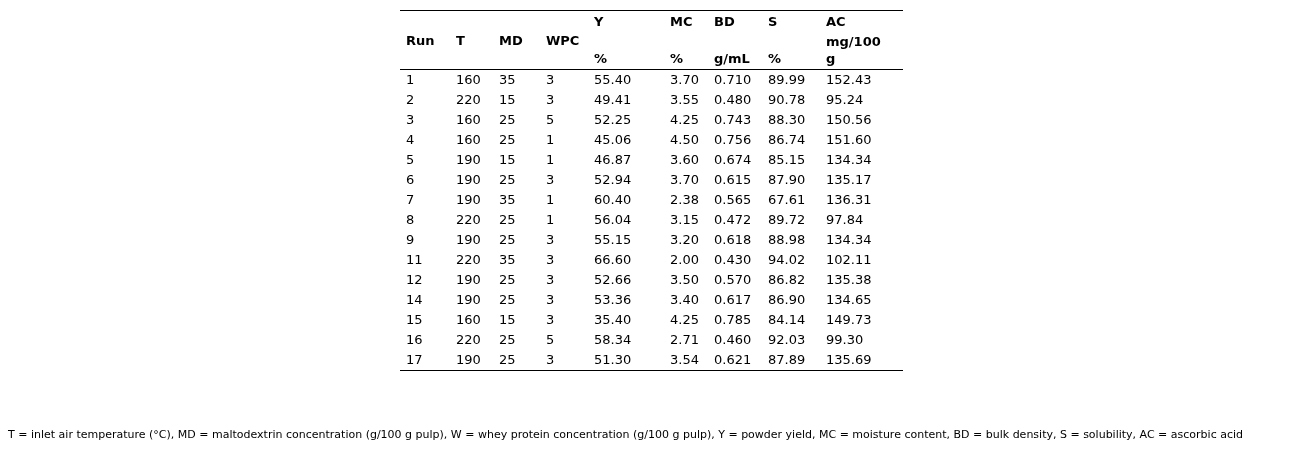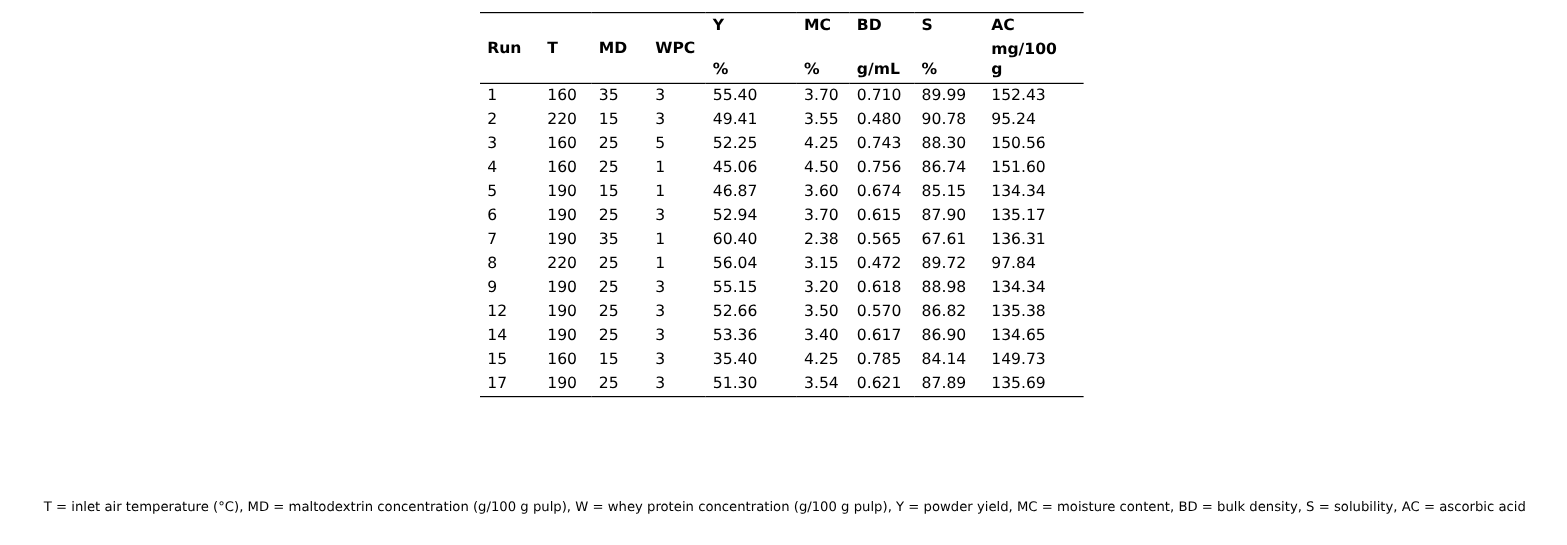--- a/index.html
+++ b/index.html
@@ -49,26 +49,25 @@
     height:20px;
     padding:0 0 0 6px;
     line-height:20px;
     font-size:13px;
     white-space:nowrap;
     overflow:hidden;
   }
   .footnote{
     position:absolute;
     left:8px;
-    top:416px;
+    top:428px;
     width:1292px;
     font-size:11px;
     line-height:14.5px;
     color:#000;
-    text-align:center;
   }
 </style>
 </head>
 <body>
 
 <div class="table-wrap">
   <table class="results">
     <colgroup>
       <col style="width:50px">
         <col style="width:43px">
@@ -212,20 +211,31 @@
           <td>190</td>
           <td>25</td>
           <td>3</td>
           <td>55.15</td>
           <td>3.20</td>
           <td>0.618</td>
           <td>88.98</td>
           <td>134.34</td>
         </tr>
         <tr>
+          <td>11</td>
+          <td>220</td>
+          <td>35</td>
+          <td>3</td>
+          <td>66.60</td>
+          <td>2.00</td>
+          <td>0.430</td>
+          <td>94.02</td>
+          <td>102.11</td>
+        </tr>
+        <tr>
           <td>12</td>
           <td>190</td>
           <td>25</td>
           <td>3</td>
           <td>52.66</td>
           <td>3.50</td>
           <td>0.570</td>
           <td>86.82</td>
           <td>135.38</td>
         </tr>
@@ -245,20 +255,31 @@
           <td>160</td>
           <td>15</td>
           <td>3</td>
           <td>35.40</td>
           <td>4.25</td>
           <td>0.785</td>
           <td>84.14</td>
           <td>149.73</td>
         </tr>
         <tr>
+          <td>16</td>
+          <td>220</td>
+          <td>25</td>
+          <td>5</td>
+          <td>58.34</td>
+          <td>2.71</td>
+          <td>0.460</td>
+          <td>92.03</td>
+          <td>99.30</td>
+        </tr>
+        <tr>
           <td>17</td>
           <td>190</td>
           <td>25</td>
           <td>3</td>
           <td>51.30</td>
           <td>3.54</td>
           <td>0.621</td>
           <td>87.89</td>
           <td>135.69</td>
         </tr>

